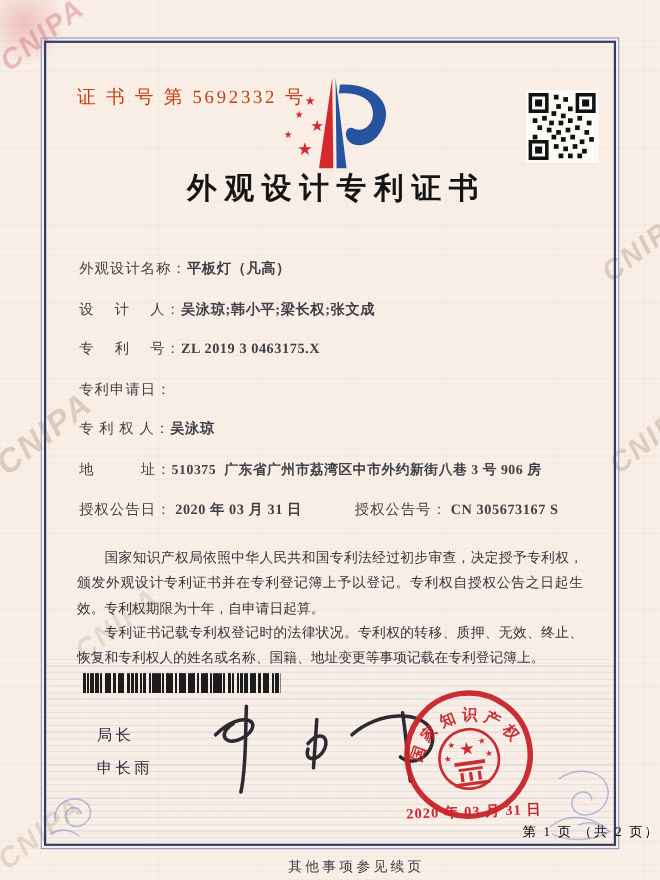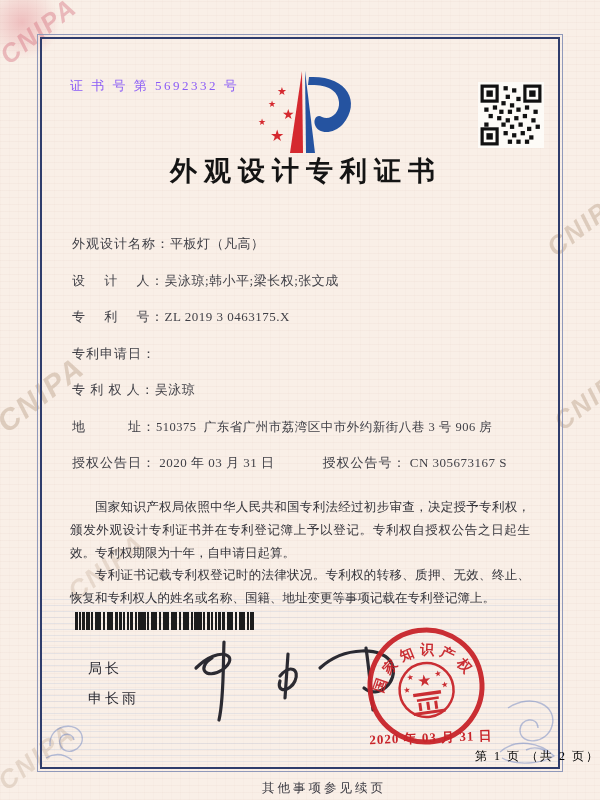--- a/index.html
+++ b/index.html
@@ -21,31 +21,31 @@
     background:repeating-linear-gradient(0deg, rgba(110,145,205,0.14) 0 1px, transparent 1px 6px);
   }
   .frame{position:absolute;left:37px;top:34px;width:524px;height:736px;border:1px solid #9099ba;}
   .frame-inner{position:absolute;inset:2px;border:2px solid #2f3d6c;}
   .wm{
     position:absolute;font:700 italic 26px "Liberation Sans","DejaVu Sans",sans-serif;
     color:rgba(176,146,122,0.38);transform:rotate(-38deg);letter-spacing:2px;pointer-events:none;
   }
   .wm.pink{color:rgba(216,120,132,0.45);}
   .wm.big{font-size:30px;}
-  .cert-number{position:absolute;left:70px;top:77px;font-size:13px;letter-spacing:2.5px;color:#8b5cf6;}
+  .cert-number{position:absolute;left:70px;top:77px;font-size:17px;letter-spacing:2.5px;color:#c2410c;}
   .logo{position:absolute;left:246px;top:67px;width:118px;height:90px;}
   .qr{position:absolute;left:478px;top:82px;width:62px;height:62px;background:#fdfbf7;padding:2px;}
   .title{
     position:absolute;left:0;right:0;top:153px;text-align:center;
     font-size:27px;font-weight:700;letter-spacing:7px;color:#141414;padding-left:12px;
   }
   .fields{position:absolute;left:72px;top:226px;width:466px;font-size:13px;color:#3f3f46;}
   .field-row{height:36.5px;line-height:20px;display:flex;align-items:center;}
   .field-row .lbl{white-space:pre;letter-spacing:1px;}
-  .field-row .val{white-space:pre;letter-spacing:0.5px;}
+  .field-row .val{white-space:pre;letter-spacing:0.5px;font-weight:bold;}
   .grant-row{display:flex;gap:48px;}
   .body-text{
     position:absolute;left:70px;top:496px;width:460px;
     font-size:12.5px;line-height:1.82;color:#34343b;text-align:justify;
   }
   .body-text p{margin:0;text-indent:2em;}
   .barcode{
     position:absolute;left:75px;top:612px;width:180px;height:18px;
     background:
       repeating-linear-gradient(90deg,#1c1c1c 0 2px,transparent 2px 4px),

